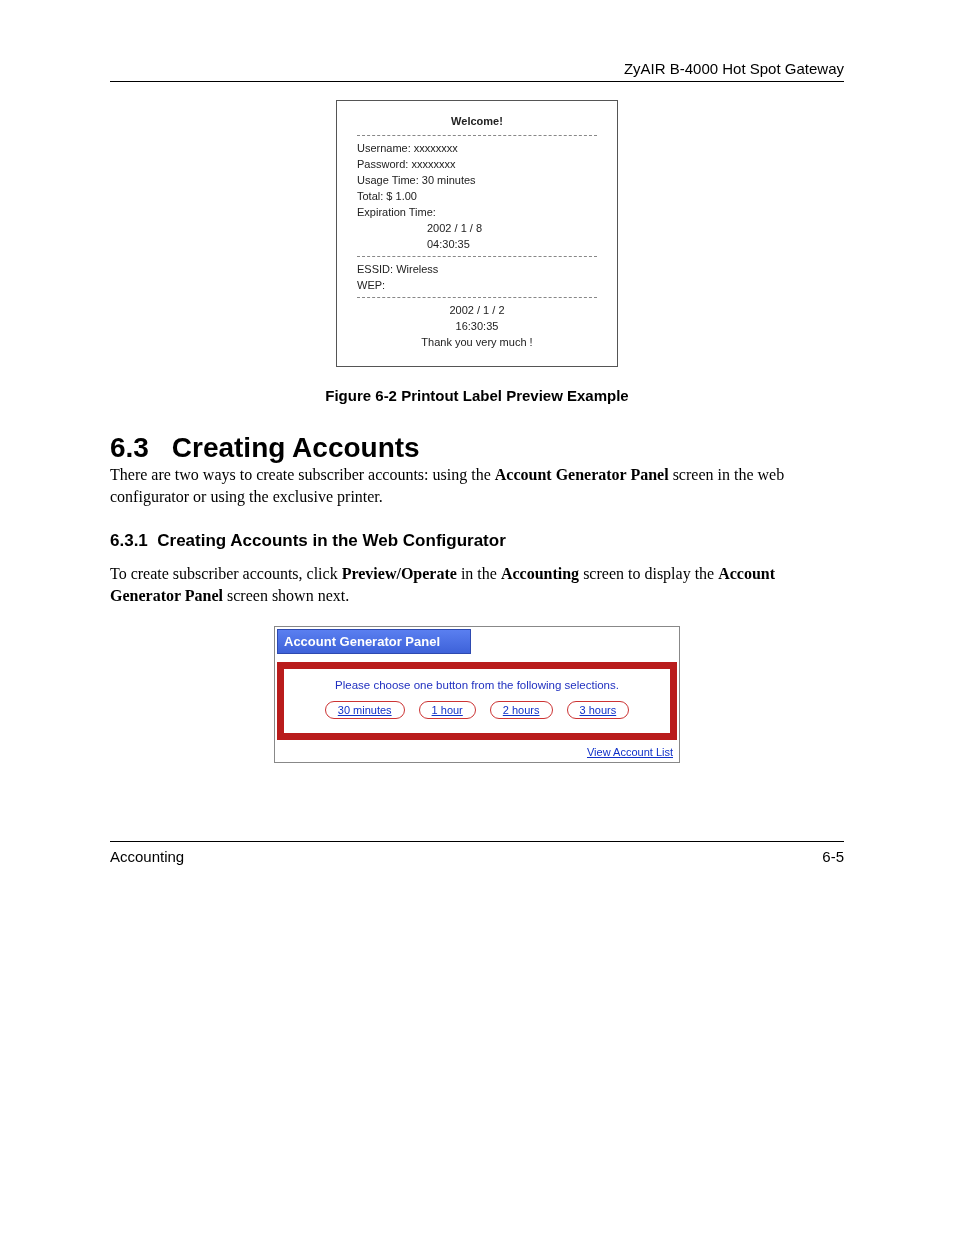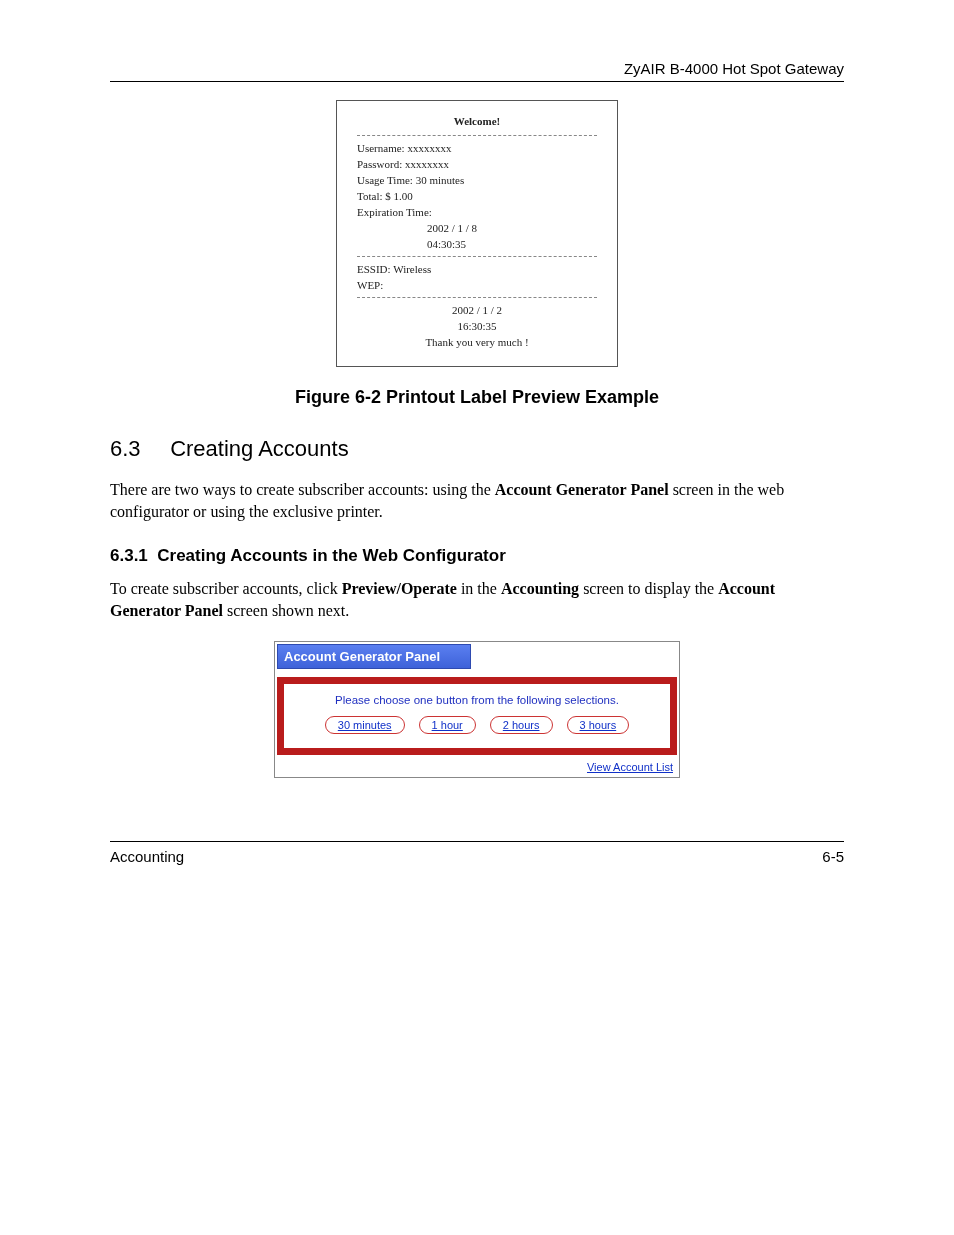--- a/index.html
+++ b/index.html
@@ -26,49 +26,49 @@
     margin-bottom: 18px;
   }
   .printout-wrap {
     text-align: center;
   }
   .printout {
     display: inline-block;
     border: 1px solid #555;
     width: 240px;
     padding: 14px 20px 14px 20px;
-    font-family: Liberation Serif, serif;
+    font-family: Liberation Sans, sans-serif;
     font-size: 11px;
     text-align: left;
     color: #222;
   }
   .printout .welcome {
     text-align: center;
     font-weight: bold;
     margin-bottom: 8px;
   }
   .printout .dash {
     border-top: 1px dashed #888;
     margin: 6px 0;
   }
   .printout .row { margin: 4px 0; }
   .printout .indent { padding-left: 70px; }
   .printout .center { text-align: center; }
   .fig-caption {
     text-align: center;
     font-family: Arial, Helvetica, sans-serif;
     font-weight: bold;
-    font-size: 18px;
+    font-size: 15px;
     margin: 20px 0 28px 0;
   }
   h2.section {
     font-family: Arial, Helvetica, sans-serif;
-    font-weight: normal;
-    font-size: 22px;
-    margin: 0 0 17px 0;
+    font-weight: bold;
+    font-size: 28px;
+    margin: 0 0 0 0;
   }
   h2.section .num { display:inline-block; width: 54px; }
   h3.subsection {
     font-family: Arial, Helvetica, sans-serif;
     font-weight: bold;
     font-size: 17px;
     margin: 24px 0 12px 0;
   }
   p.body {
     font-family: "Times New Roman", Times, serif;

